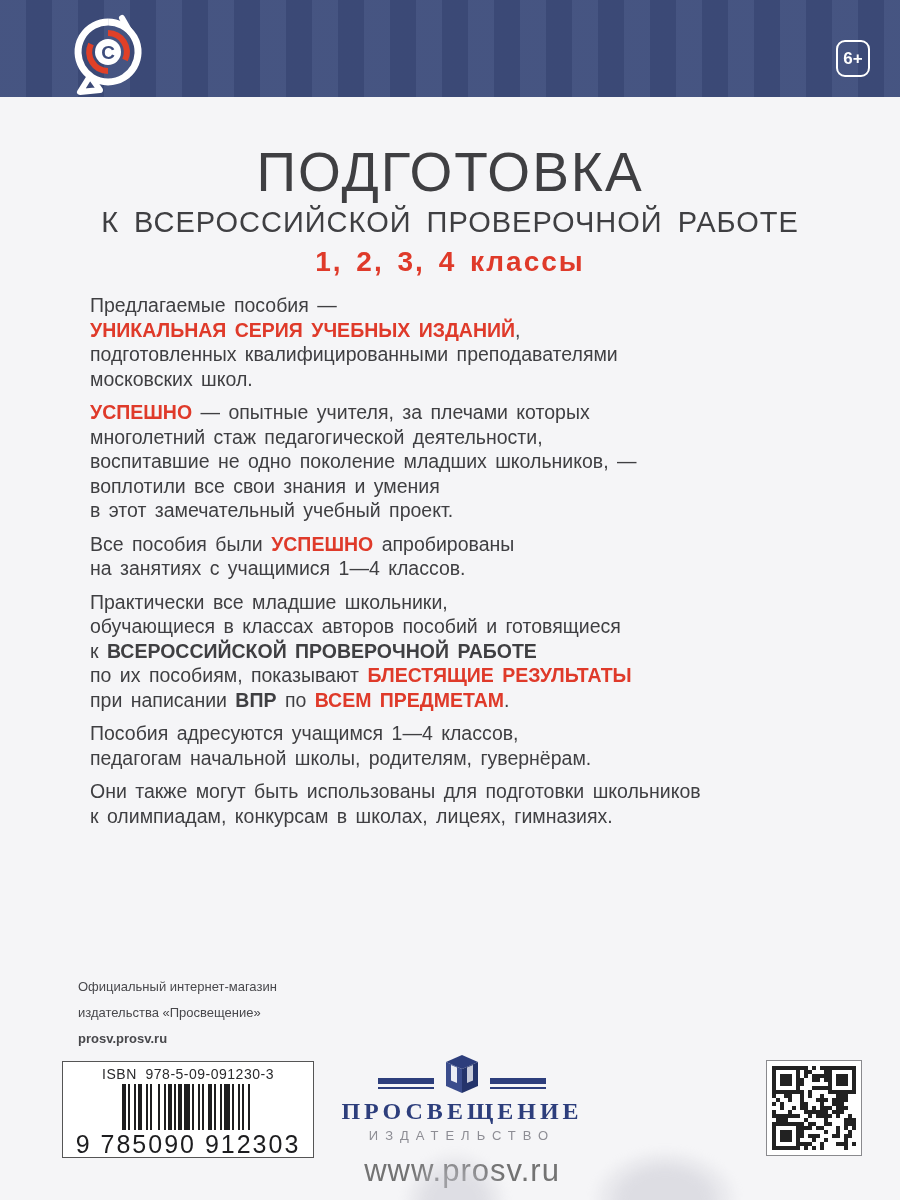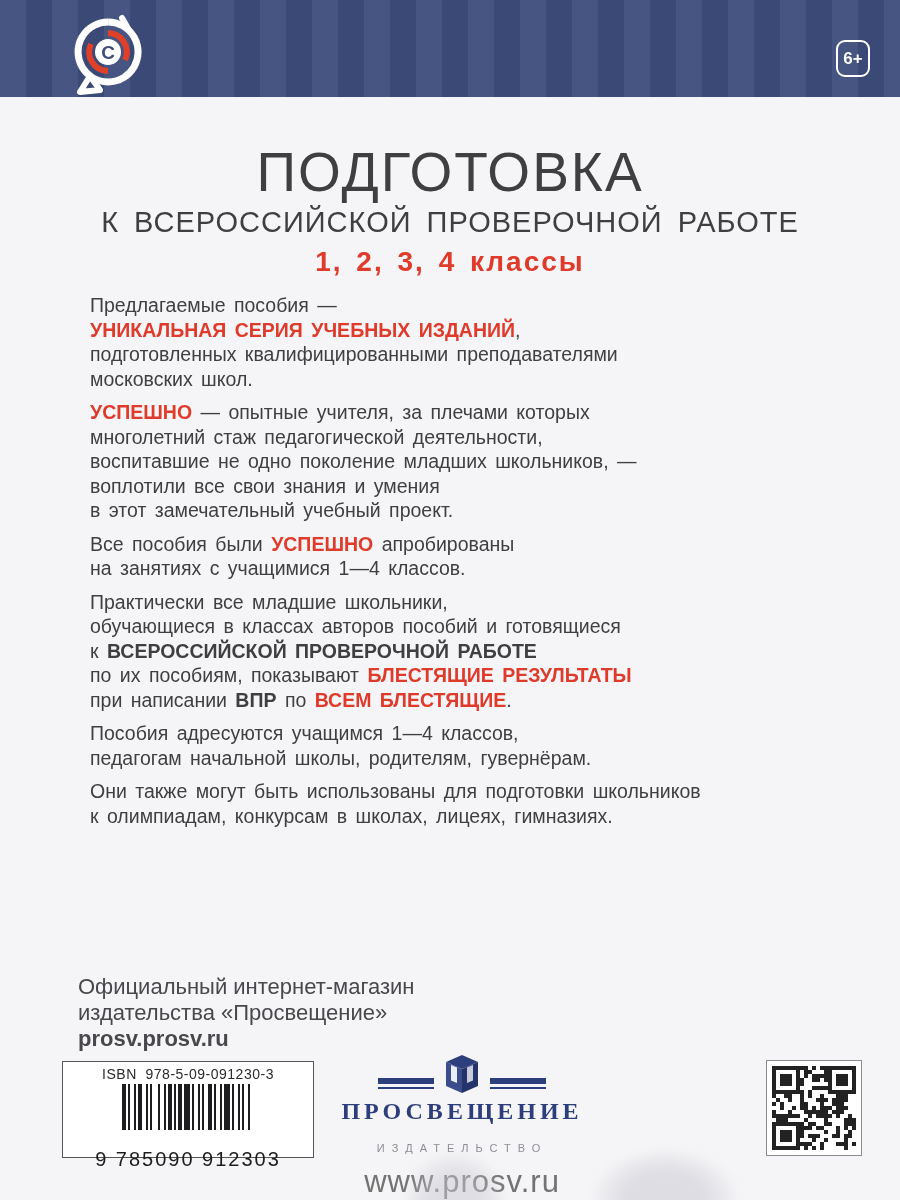--- a/index.html
+++ b/index.html
@@ -29,40 +29,40 @@
 
   
   #paragraphs{position:absolute;top:293px;left:90px;width:720px;text-align:left;
     color:var(--text);font-size:19.5px;line-height:24.5px;word-spacing:3px;}
   #paragraphs p{margin:0 0 9px;white-space:pre-line;}
   .rb{color:var(--red);font-weight:bold;}
   .db{font-weight:bold;}
 
   
   .shop{position:absolute;left:78px;top:974px;text-align:left;color:#48484c;
-    font-size:22px;line-height:26px;}
+    font-size:13px;line-height:26px;}
   .shop .b{font-weight:bold;}
 
   
   .barcode-box{position:absolute;left:62px;top:1061px;width:252px;height:97px;background:#fff;
     border:1px solid #555;padding:4px 8px 6px;text-align:center;}
   .isbn-line{font-size:14px;color:#2a2a2c;letter-spacing:.5px;white-space:nowrap;}
   #bars{height:46px;margin:2px 14px 0;display:flex;align-items:stretch;justify-content:center;}
   #bars i{display:block;height:100%;}
   #bars i.bar{background:#1d1d1f;}
-  .digits{font-size:20px;color:#1d1d1f;letter-spacing:2px;margin-top:18px;white-space:nowrap;}
+  .digits{font-size:25px;color:#1d1d1f;letter-spacing:2px;margin-top:0;white-space:nowrap;}
 
   .publisher{position:absolute;left:12px;width:100%;top:1052px;display:flex;flex-direction:column;
     align-items:center;pointer-events:none;}
   .pub-top{display:flex;align-items:center;gap:10px;height:44px;}
   .pub-rule{width:56px;border-top:6px solid var(--pubblue);border-bottom:2px solid var(--pubblue);
     height:11px;margin-top:18px;}
   .pub-name{font-family:"Liberation Serif",serif;font-weight:bold;color:var(--pubblue);
     font-size:24px;letter-spacing:4px;margin-top:2px;}
-  .pub-type{font-size:11px;color:#8d8d94;letter-spacing:7px;margin-top:17px;}
+  .pub-type{font-size:13px;color:#8d8d94;letter-spacing:7px;margin-top:3px;}
   .pub-url{font-size:31px;color:#737373;letter-spacing:1px;margin-top:10px;font-weight:400;}
 
   .qr-box{position:absolute;left:766px;top:1060px;width:96px;height:96px;background:#fff;
     border:1px solid #8a8a8e;display:flex;align-items:center;justify-content:center;}
   #qr{display:grid;grid-template-columns:repeat(21,4px);grid-template-rows:repeat(21,4px);}
   #qr b{display:block;width:4px;height:4px;}
   #qr b.f{background:#222;}
 
   
   .wm{position:absolute;bottom:-18px;height:70px;filter:blur(3px);opacity:.5;pointer-events:none;}
@@ -103,21 +103,21 @@
 многолетний стаж педагогической деятельности,
 воспитавшие не одно поколение младших школьников, —
 воплотили все свои знания и умения
 в этот замечательный учебный проект.</span></p>
       <p><span class="n">Все пособия были </span><span class="rb">УСПЕШНО</span><span class="n"> апробированы
 на занятиях с учащимися 1—4 классов.</span></p>
       <p><span class="n">Практически все младшие школьники,
 обучающиеся в классах авторов пособий и готовящиеся
 к </span><span class="db">ВСЕРОССИЙСКОЙ ПРОВЕРОЧНОЙ РАБОТЕ</span><span class="n">
 по их пособиям, показывают </span><span class="rb">БЛЕСТЯЩИЕ РЕЗУЛЬТАТЫ</span><span class="n">
-при написании </span><span class="db">ВПР</span><span class="n"> по </span><span class="rb">ВСЕМ БЛЕСТЯЩИЕ</span><span class="n">.</span></p>
+при написании </span><span class="db">ВПР</span><span class="n"> по </span><span class="rb">ВСЕМ ПРЕДМЕТАМ</span><span class="n">.</span></p>
       <p><span class="n">Пособия адресуются учащимся 1—4 классов,
 педагогам начальной школы, родителям, гувернёрам.</span></p>
       <p><span class="n">Они также могут быть использованы для подготовки школьников
 к олимпиадам, конкурсам в школах, лицеях, гимназиях.</span></p>
     </div>
 
   <section class="shop">
     <div>Официальный интернет-магазин</div>
     <div>издательства «Просвещение»</div>
     <div class="b">prosv.prosv.ru</div>

